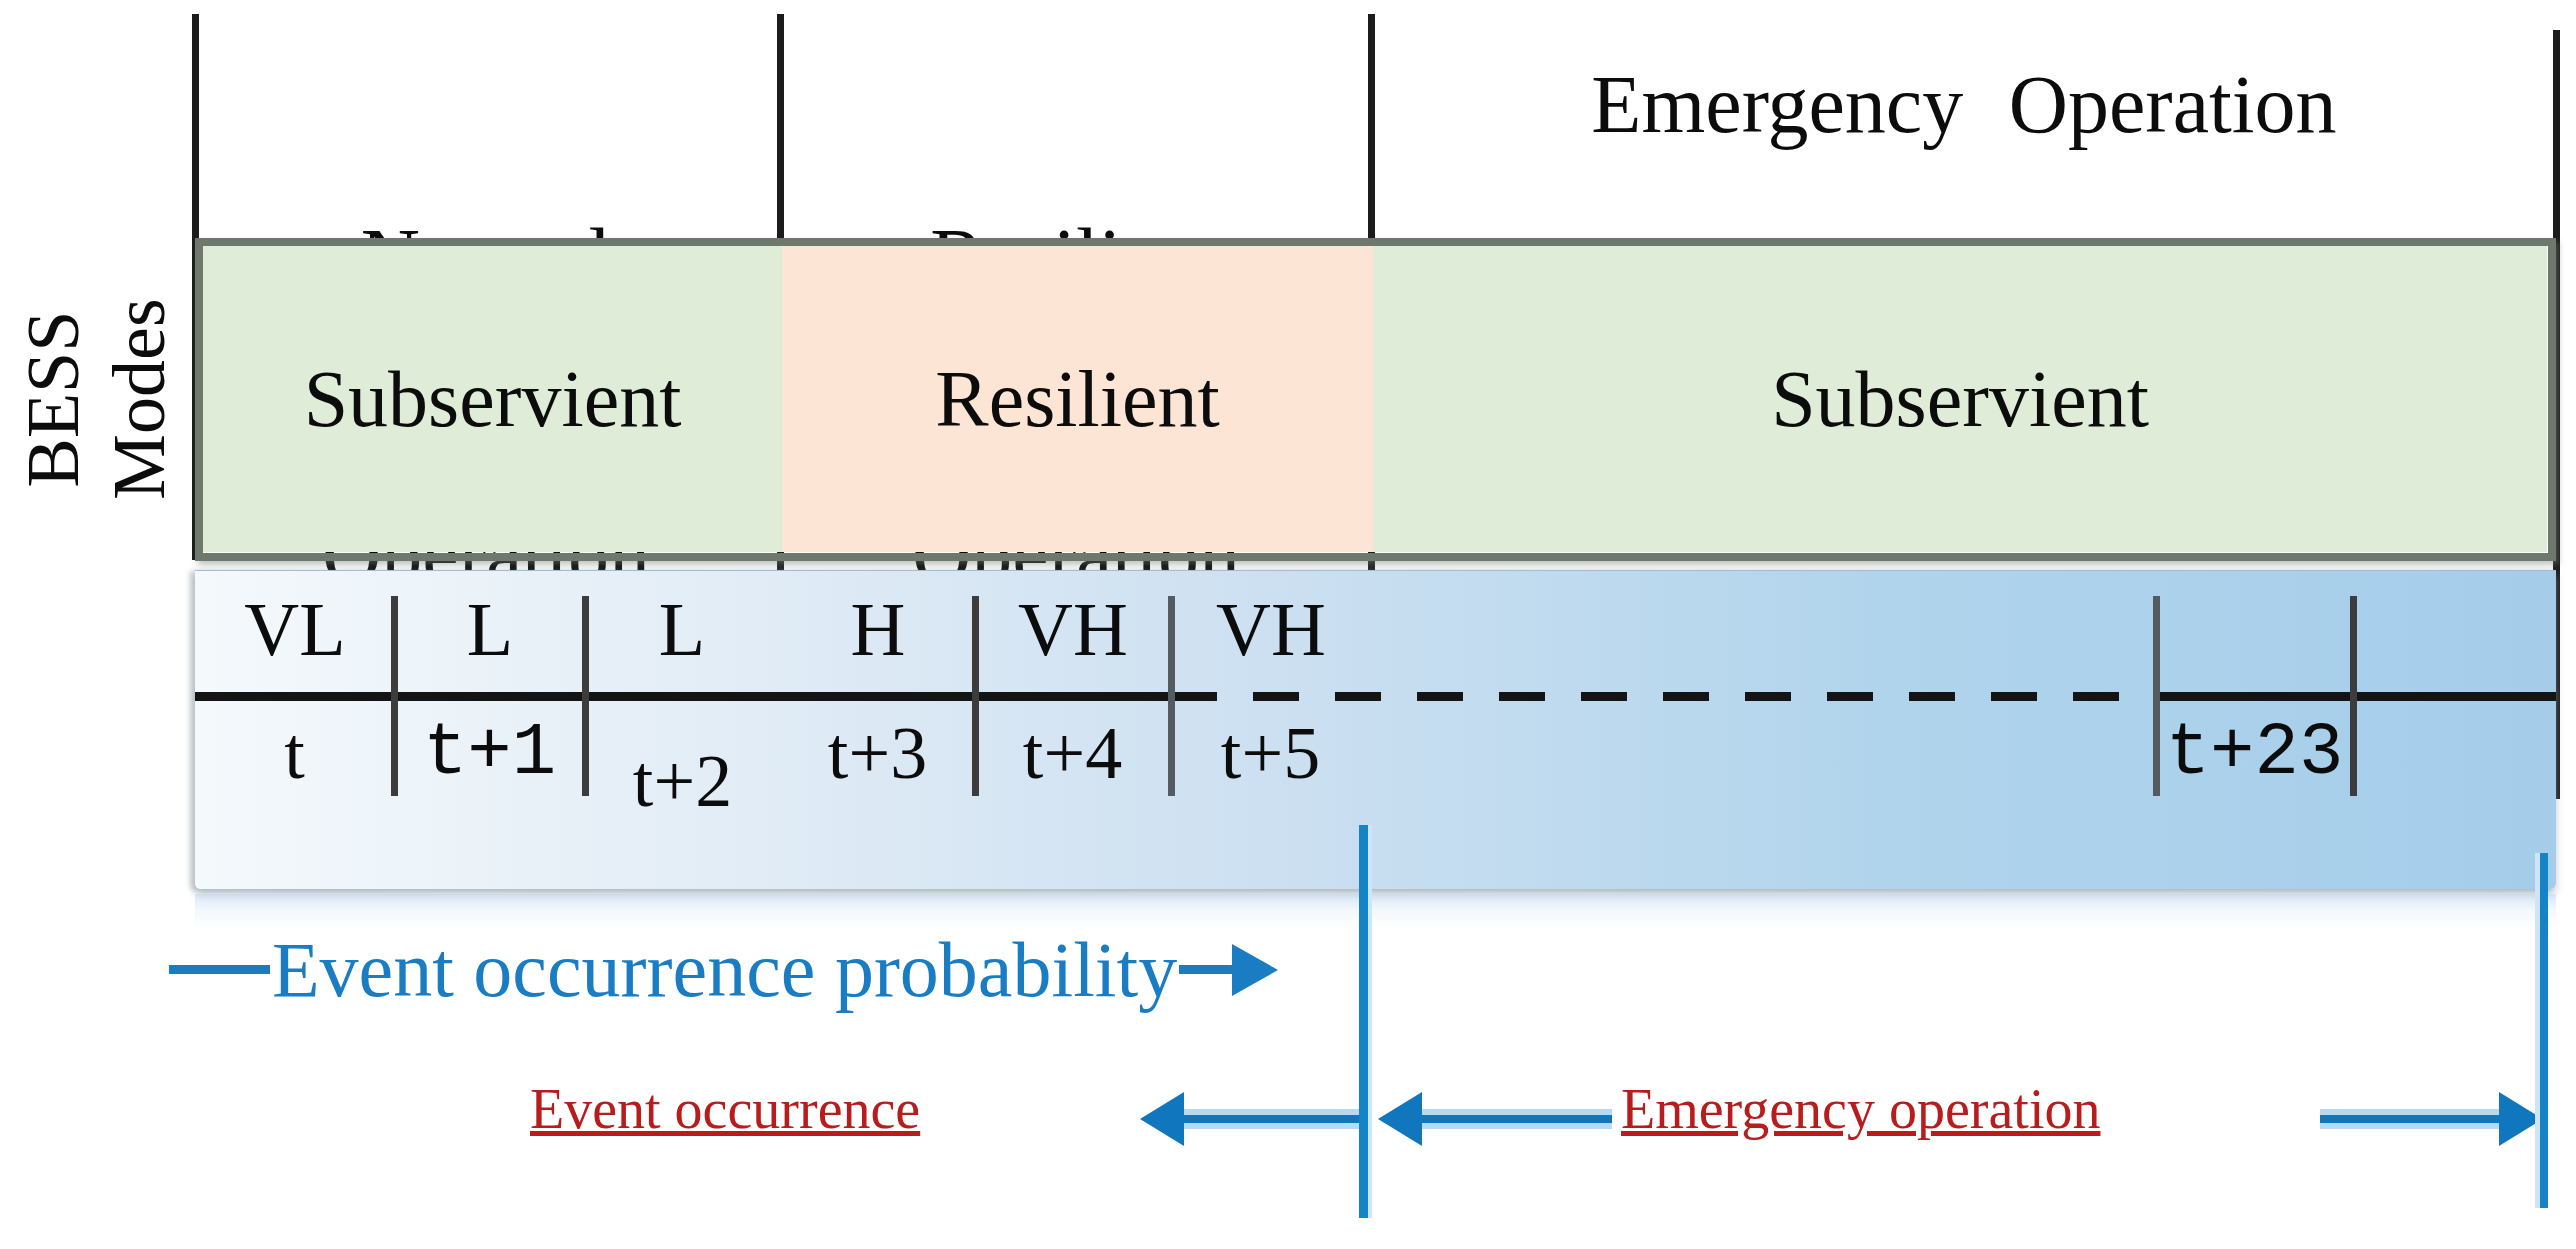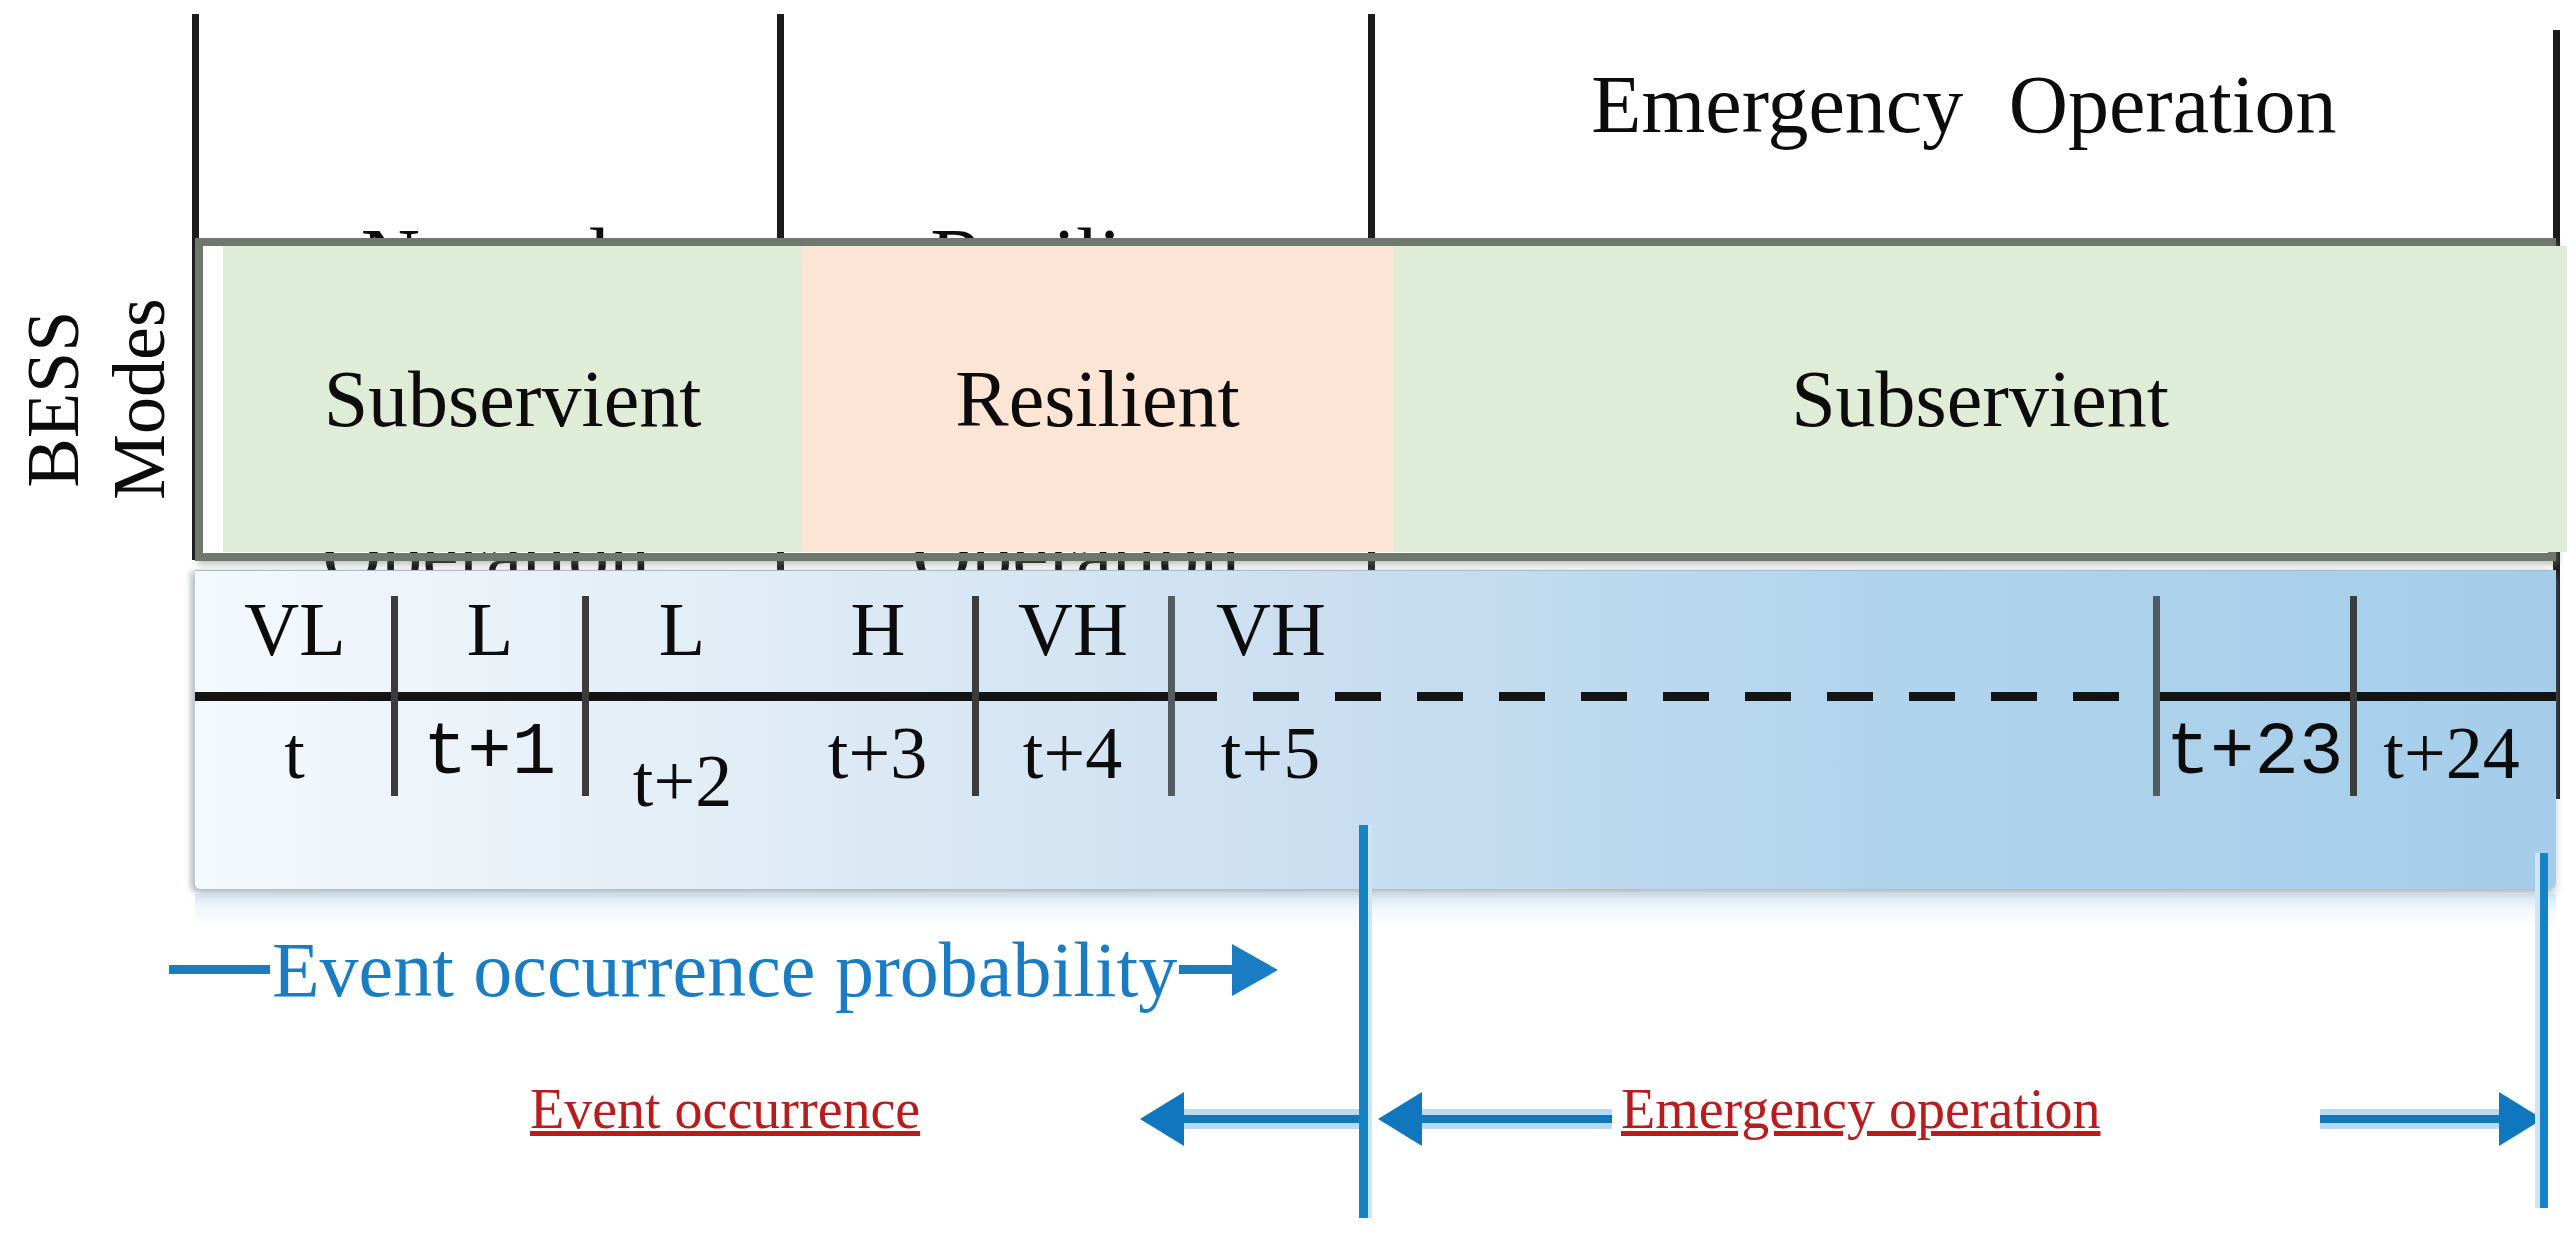--- a/index.html
+++ b/index.html
@@ -11,21 +11,21 @@
   .phase-head{position:absolute;top:9.5px;line-height:99px;font-size:82px;text-align:center;white-space:pre;}
   .phase-head div{line-height:99px;}
   .phase-head.single{top:57px;line-height:95px;word-spacing:25px;}
   
   .vline{position:absolute;width:6.7px;background:#1c1c1c;}
   
   #axis-wrap{position:absolute;left:3.8px;top:239px;width:184px;height:319px;display:flex;align-items:center;justify-content:center;}
   #axis-inner{transform:rotate(-90deg);text-align:center;font-size:74px;line-height:86px;white-space:nowrap;}
   
   #mode-box{position:absolute;left:195px;top:238px;width:2361px;height:323px;border:8.6px solid #6e786d;box-sizing:border-box;box-shadow:2.9px 3.8px 5.7px rgba(120,130,120,0.45);}
-  .mode-cell{position:absolute;top:0;height:306px;display:flex;align-items:center;justify-content:center;font-size:80px;margin-left:20px;}
+  .mode-cell{position:absolute;top:0;height:306px;display:flex;align-items:center;justify-content:center;font-size:80px;}
   
   #band{position:absolute;left:195px;top:570px;width:2361px;height:318px;
     background:linear-gradient(90deg,#f4f9fc 0%,#e6eff7 18%,#cde0f1 45%,#b0d4ec 72%,#a5cdea 100%);
     border-top:1.9px solid #9fbdd6;border-radius:0 0 5.7px 5.7px;
     box-shadow:-4.8px 1.9px 4.8px rgba(140,150,155,0.45), 0 5.7px 8.6px rgba(150,170,185,0.55);}
   #band-reflection{position:absolute;left:195px;top:894px;width:2361px;height:36px;
     background:linear-gradient(180deg,rgba(190,215,238,0.55) 0%,rgba(215,232,246,0.30) 45%,rgba(255,255,255,0) 100%);}
   .tick{position:absolute;top:596px;width:6.7px;height:200px;background:#3c3c3c;}
   .tick.gray{background:#545c62;}
   .tl-solid{position:absolute;top:692px;height:8.6px;background:#141414;}
@@ -110,21 +110,20 @@
   <div class="prob-label" style="left:973px;">VH</div>
   <div class="prob-label" style="left:1171px;">VH</div>
 
   <div class="time-label" style="left:193px;">t</div>
   <div class="time-label" style="left:388px;font-family:Liberation Mono, monospace;">t+1</div>
   <div class="time-label" style="left:581px;margin-top:28px;">t+2</div>
   <div class="time-label" style="left:776px;font-family:Liberation Serif, serif;">t+3</div>
   <div class="time-label" style="left:971px;">t+4</div>
   <div class="time-label" style="left:1169px;">t+5</div>
   <div class="time-label" style="left:2153px;font-family:Liberation Mono, monospace;">t+23</div>
-  <div class="time-label" style="left:2350px;">t+24</div>
 
   <div id="prob-annot">
     <div class="lead-dash"></div>
     <div class="txt">Event occurrence probability</div>
     <div class="tail-line"></div>
     <div class="arrow-right"></div>
   </div>
 
   <div class="bottom-text" style="left:530px;">Event occurrence</div>
   <div class="bighead left" style="left:1140px;"></div>

